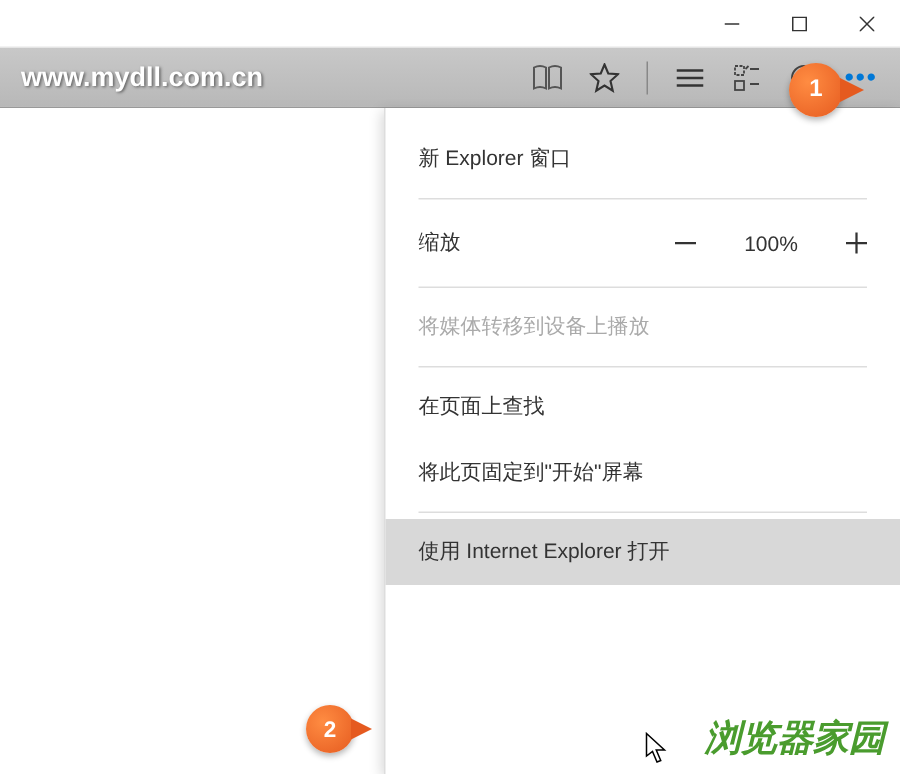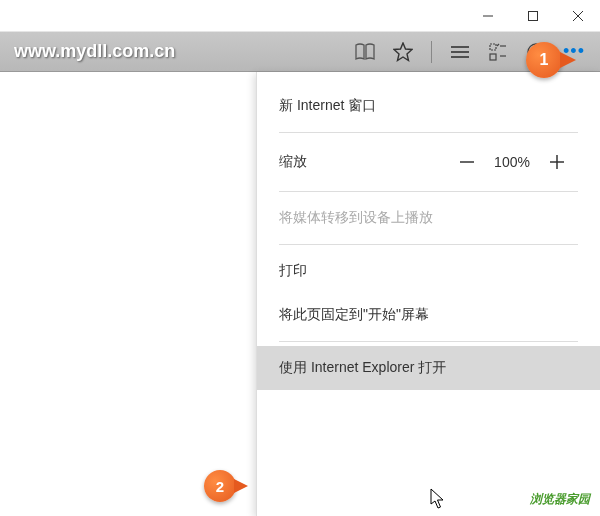--- a/index.html
+++ b/index.html
@@ -150,23 +150,24 @@
       text-align: right;
     }
     .menu-sep {
       height: 1px;
       background: #ddd;
       margin: 4px 22px;
     }
     .zoom-row {
       display: flex;
       align-items: center;
-      padding: 10px 25px 10px 22px;
+      padding: 10px 11px 10px 22px;
       font-size: 14px;
       color: #333;
+      gap: 12px;
     }
     .zoom-label { flex: 1; }
     .zoom-btn {
       width: 36px;
       height: 30px;
       display: flex;
       align-items: center;
       justify-content: center;
       cursor: pointer;
       font-size: 20px;
@@ -181,21 +182,21 @@
       position: absolute;
       bottom: 6px;
       left: 430px;
       z-index: 50;
       pointer-events: none;
     }
     .watermark {
       position: absolute;
       bottom: 8px;
       right: 10px;
-      font-size: 12px;
+      font-size: 24px;
       font-weight: bold;
       font-style: italic;
       color: #4a9c2e;
       text-shadow: 1px 1px 0 #fff, -1px -1px 0 #fff;
       z-index: 200;
       pointer-events: none;
     }
   </style>
 </head>
 <body>
@@ -262,41 +263,41 @@
     </div>
   </div>
 </div>
 
 <div class="callout callout-1">
   <span>1</span>
 </div>
 
 <div class="content">
   <div class="menu">
-    <div class="menu-item">新 Internet 窗口</div>
+    <div class="menu-item">新 Explorer 窗口</div>
     <div class="menu-sep"></div>
     <div class="zoom-row">
       <span class="zoom-label">缩放</span>
       <div class="zoom-btn">
         <svg width="16" height="16" viewBox="0 0 16 16">
             <line x1="1" y1="8" x2="15" y2="8" stroke="#333" stroke-width="1.5"></line>
           </svg>
       </div>
       <span class="zoom-val">100%</span>
       <div class="zoom-btn">
         <svg width="16" height="16" viewBox="0 0 16 16">
             <line x1="1" y1="8" x2="15" y2="8" stroke="#333" stroke-width="1.5"></line>
             <line x1="8" y1="1" x2="8" y2="15" stroke="#333" stroke-width="1.5"></line>
           </svg>
       </div>
     </div>
     <div class="menu-sep"></div>
     <div class="menu-item disabled">将媒体转移到设备上播放</div>
     <div class="menu-sep"></div>
-    <div class="menu-item">打印</div>
+    <div class="menu-item">在页面上查找</div>
     <div class="menu-item">将此页固定到"开始"屏幕</div>
     <div class="menu-sep"></div>
     <div class="menu-item highlighted">使用 Internet Explorer 打开</div>
   </div>
 
   <svg class="cursor" width="16" height="22" viewBox="0 0 16 22">
     <path d="M1 1 L1 16 L5 13 L8 20 L10.5 19 L7.5 12 L13 12 Z" fill="#fff" stroke="#000" stroke-width="1"></path>
   </svg>
 </div>
 

